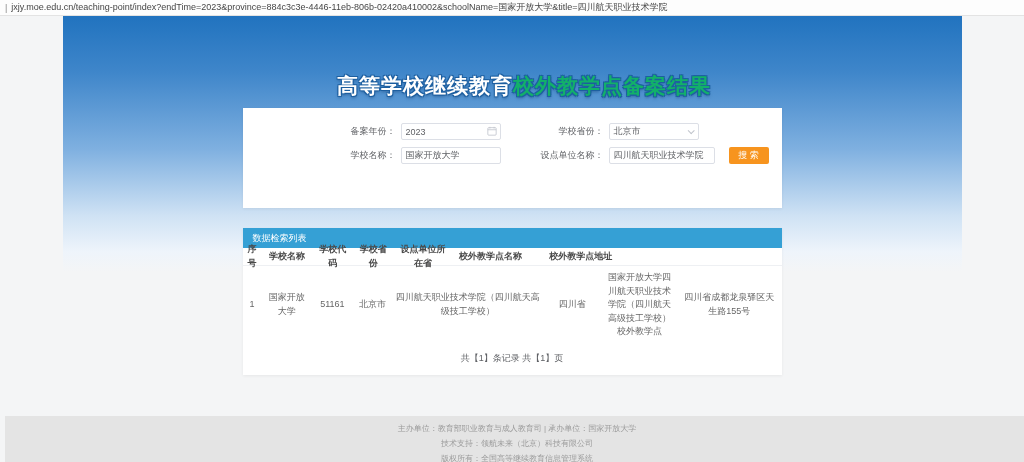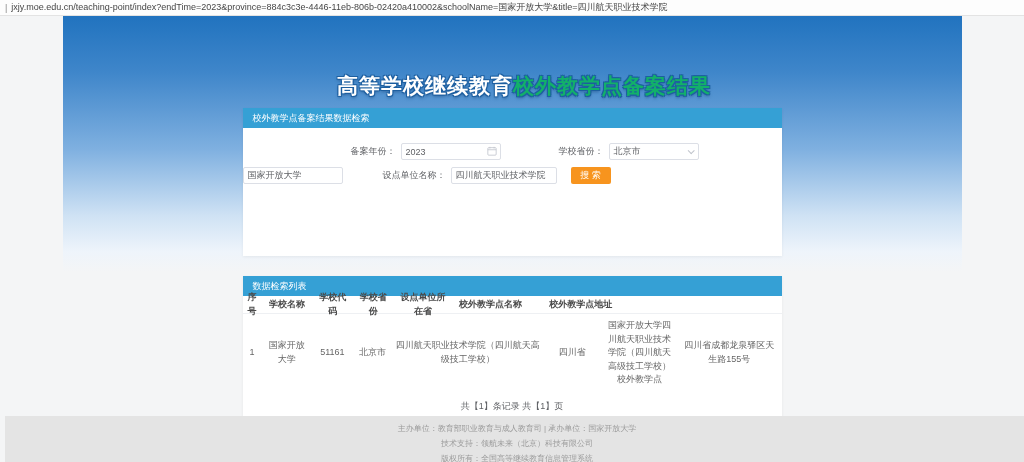--- a/index.html
+++ b/index.html
@@ -38,21 +38,21 @@
     text-shadow:1px 1px 0 #1d5fa0, -1px 1px 0 #1d5fa0, 1px -1px 0 #1d5fa0, -1px -1px 0 #1d5fa0, 0 2px 3px rgba(20,60,110,.55);
   }
   
   .panel { width:539px; margin:0 auto; box-shadow:0 1px 3px rgba(0,0,0,.06); }
   .panel-header {
     height:20px; line-height:20px; background:#35a0d5; color:#fff;
     font-size:9px; padding:0 10px;
   }
   .panel-body { background:#fff; }
   .search-panel { margin-top:10px; }
-  .search-body { height:128px; padding-top:15px; }
+  .search-body { height:100px; padding-top:15px; }
   .form-row { display:flex; align-items:center; font-size:9px; color:#606266; margin-bottom:7px; }
   .lbl-a { width:158px; text-align:right; padding-right:5px; }
   .lbl-b { width:108px; text-align:right; padding-right:5px; }
   .field { position:relative; display:flex; align-items:flex-end; }
   .txt {
     height:17px; border:1px solid #dcdfe6; border-radius:2px; background:#fff;
     font-size:9px; color:#606266; padding:0 4px; outline:none;
     font-family:"Liberation Sans","DejaVu Sans",sans-serif;
   }
   .w-year { width:100px; padding-right:16px; }
@@ -100,21 +100,20 @@
   <span>jxjy.moe.edu.cn/teaching-point/index?endTime=2023&amp;province=884c3c3e-4446-11eb-806b-02420a410002&amp;schoolName=国家开放大学&amp;title=四川航天职业技术学院</span>
 </div>
 
 <div class="page">
 
   <div class="main-title">
     <span class="part1">高等学校继续教育</span><span class="part2">校外教学点备案结果</span>
   </div>
 
   <div class="panel search-panel">
-    <div class="panel-header">校外教学点备案结果数据检索</div>
     <div class="panel-body search-body">
 
       <div class="form-row">
         <span class="lbl-a">备案年份：</span>
         <span class="field">
           <input class="txt w-year" value="2023" style="">
           <span class="cal-icon">
             <svg width="10" height="10" viewBox="0 0 12 12" fill="none" stroke="currentColor" stroke-width="1">
               <rect x="1" y="2" width="10" height="9" rx="1"></rect>
               <line x1="1" y1="4.5" x2="11" y2="4.5"></line>
@@ -124,20 +123,21 @@
           </span>
         </span>
         <span class="lbl-b">学校省份：</span>
         <span class="select">
           <span>北京市</span>
           <span class="chev"></span>
         </span>
       </div>
 
       <div class="form-row">
+        <span class="lbl-a">学校名称：</span>
         <span class="field">
           <input class="txt w-school" value="国家开放大学" style="">
         </span>
         <span class="lbl-b">设点单位名称：</span>
         <span class="field">
           <input class="txt w-unit" value="四川航天职业技术学院" style="">
         </span>
         <button class="search-btn">搜 索</button>
       </div>
 

